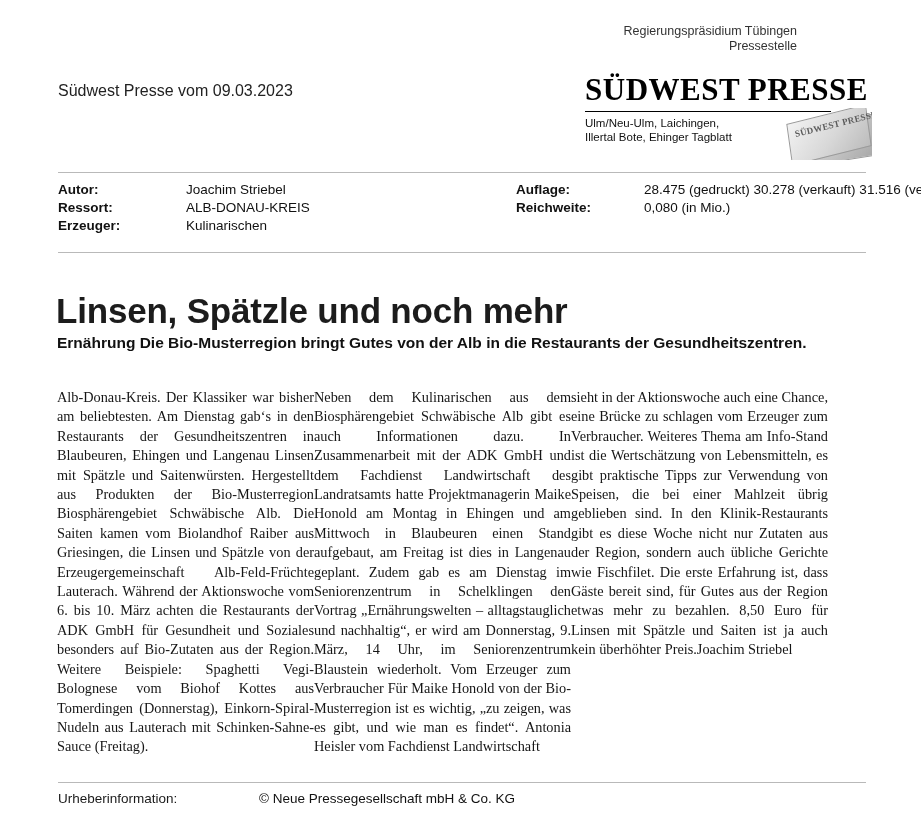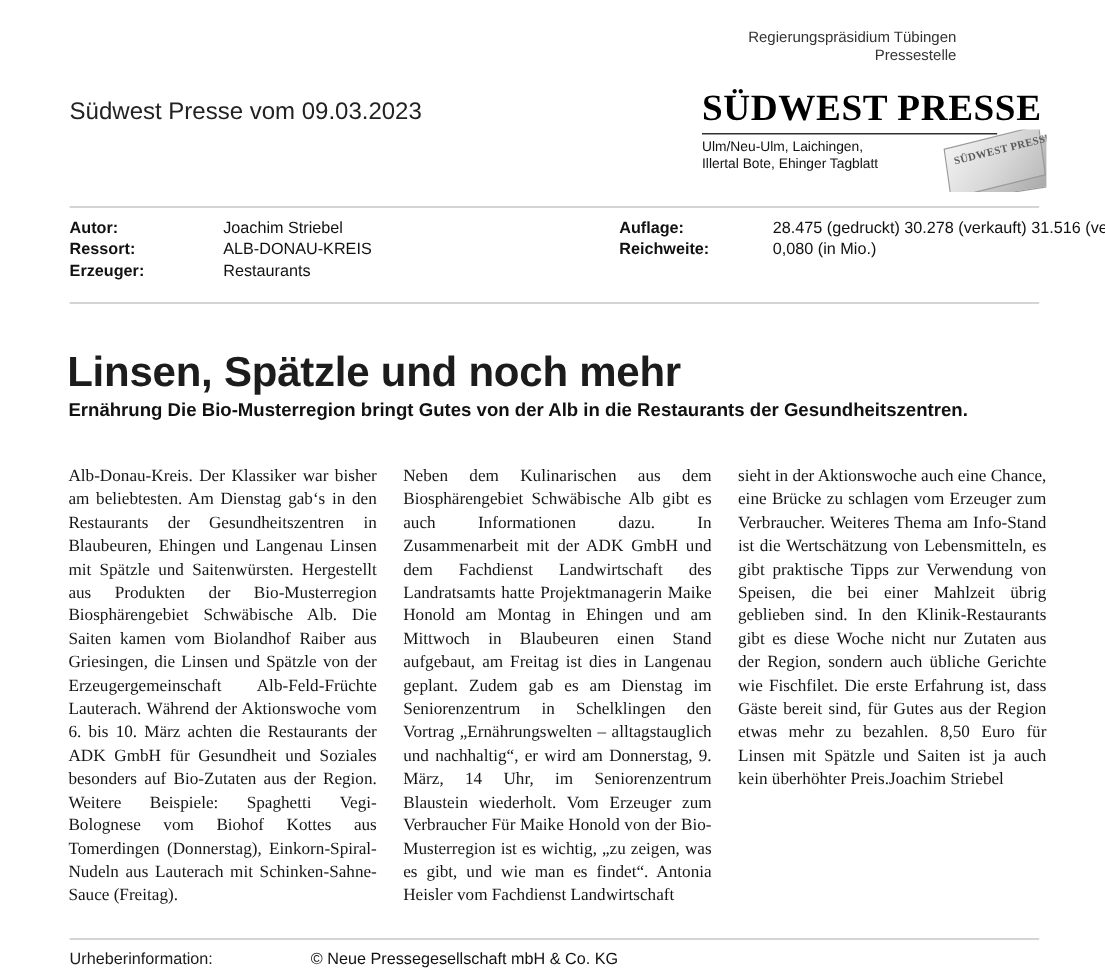--- a/index.html
+++ b/index.html
@@ -29,21 +29,21 @@
     right: 55px;
     text-align: right;
     font-size: 12.5px;
     line-height: 15px;
     color: #333;
   }
   .source-line {
     position: absolute;
     top: 82px;
     left: 58px;
-    font-size: 20px;
+    font-size: 16px;
     color: #222;
   }
   
   .masthead {
     position: absolute;
     top: 72px;
     left: 585px;
     width: 285px;
     height: 90px;
   }
@@ -167,21 +167,20 @@
     color: #111;
     text-align: justify;
   }
   
   .columns {
     position: absolute;
     top: 388px;
     left: 57px;
     width: 816px;
     display: flex;
-    gap: 22px;
   }
   .col {
     width: 257px;
     font-family: "Liberation Serif", serif;
     font-size: 14.3px;
     line-height: 19.4px;
     text-align: justify;
     color: #151515;
   }
   .col p { margin: 0; }
@@ -252,21 +251,21 @@
         <div class="meta-value">ALB-DONAU-KREIS</div>
       </div>
       <div class="meta-col">
         <div class="meta-label">Reichweite:</div>
         <div class="meta-value">0,080 (in Mio.)</div>
       </div>
     </div>
     <div class="meta-row">
       <div class="meta-col left">
         <div class="meta-label">Erzeuger:</div>
-        <div class="meta-value">Restaurants</div>
+        <div class="meta-value">Kulinarischen</div>
       </div>
     </div>
   </div>
 
   <div class="rule-bottom"></div>
 
   <h1 class="headline">Linsen, Spätzle und noch mehr</h1>
 
   <div class="subhead">Ernährung Die Bio-Musterregion bringt Gutes von der Alb in die Restaurants der Gesundheitszentren.</div>
 

